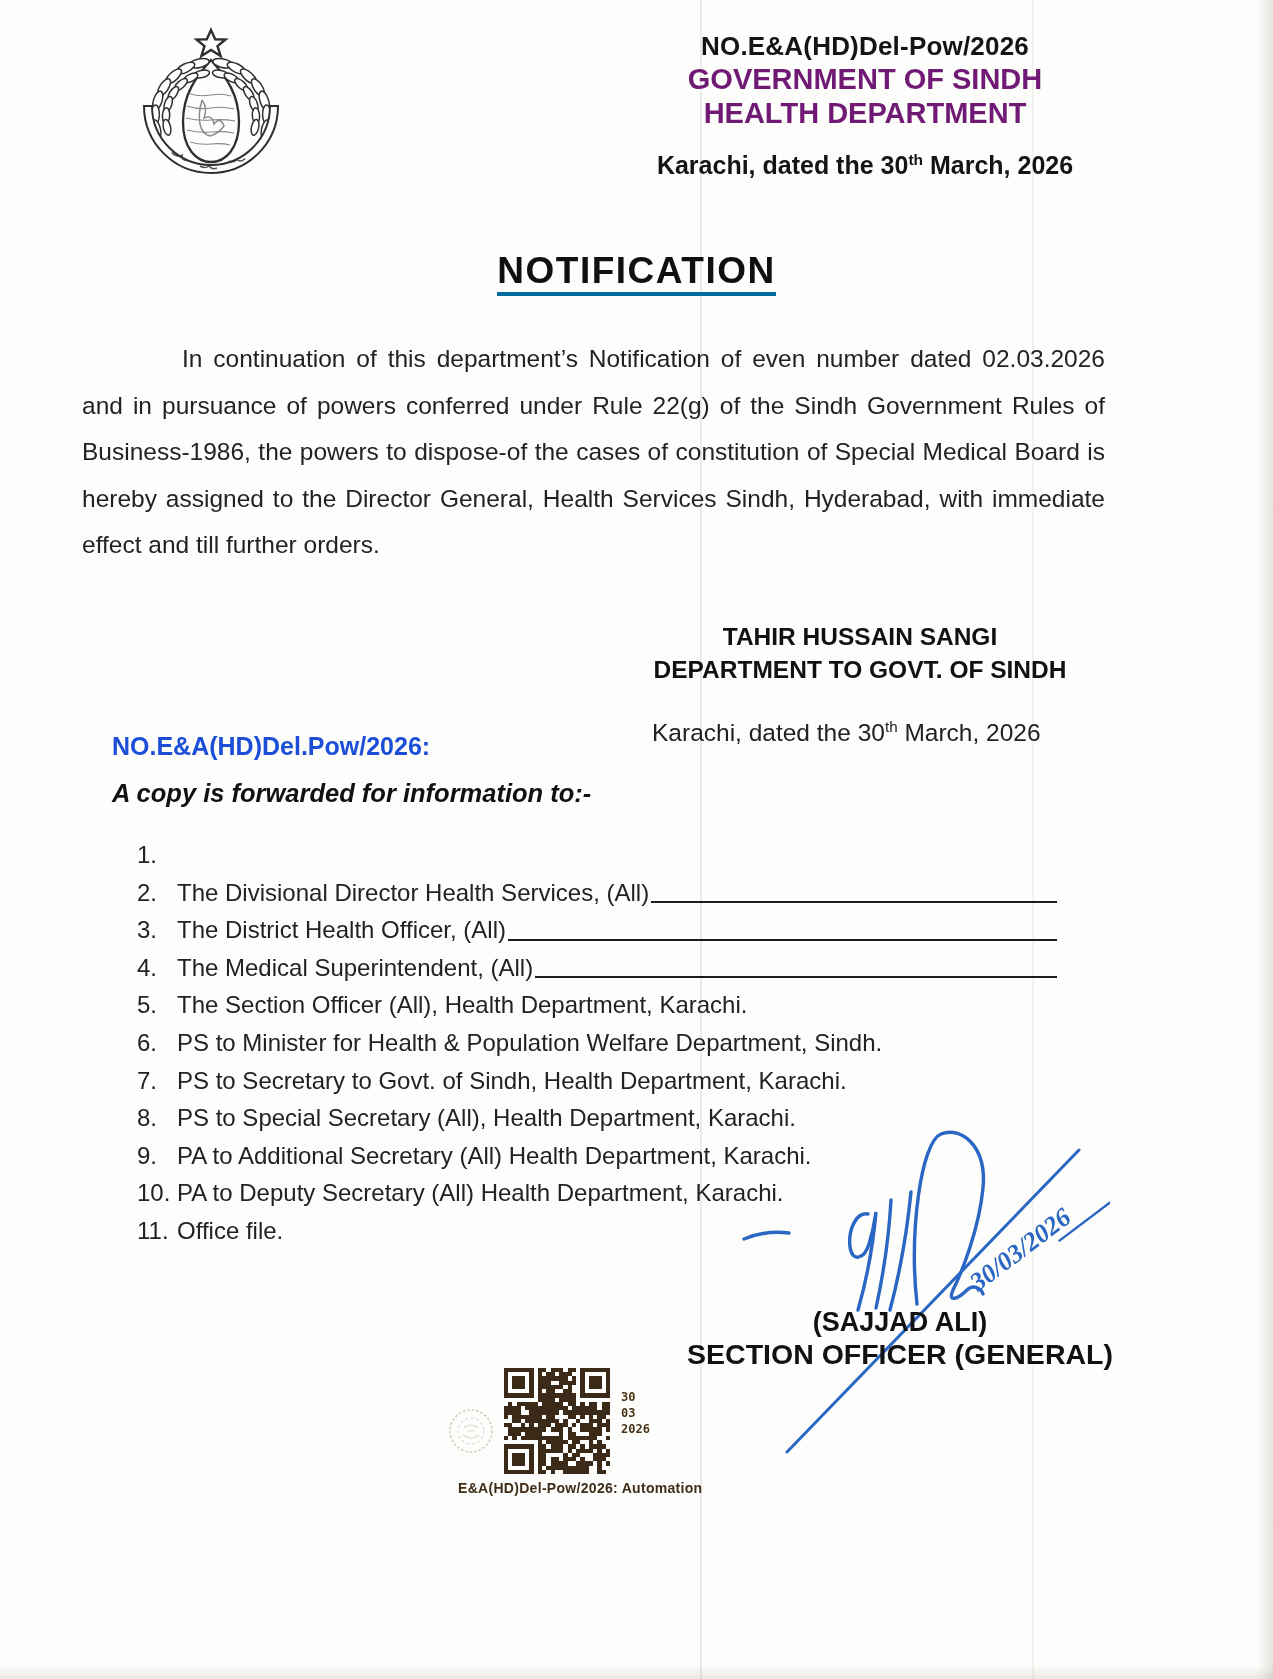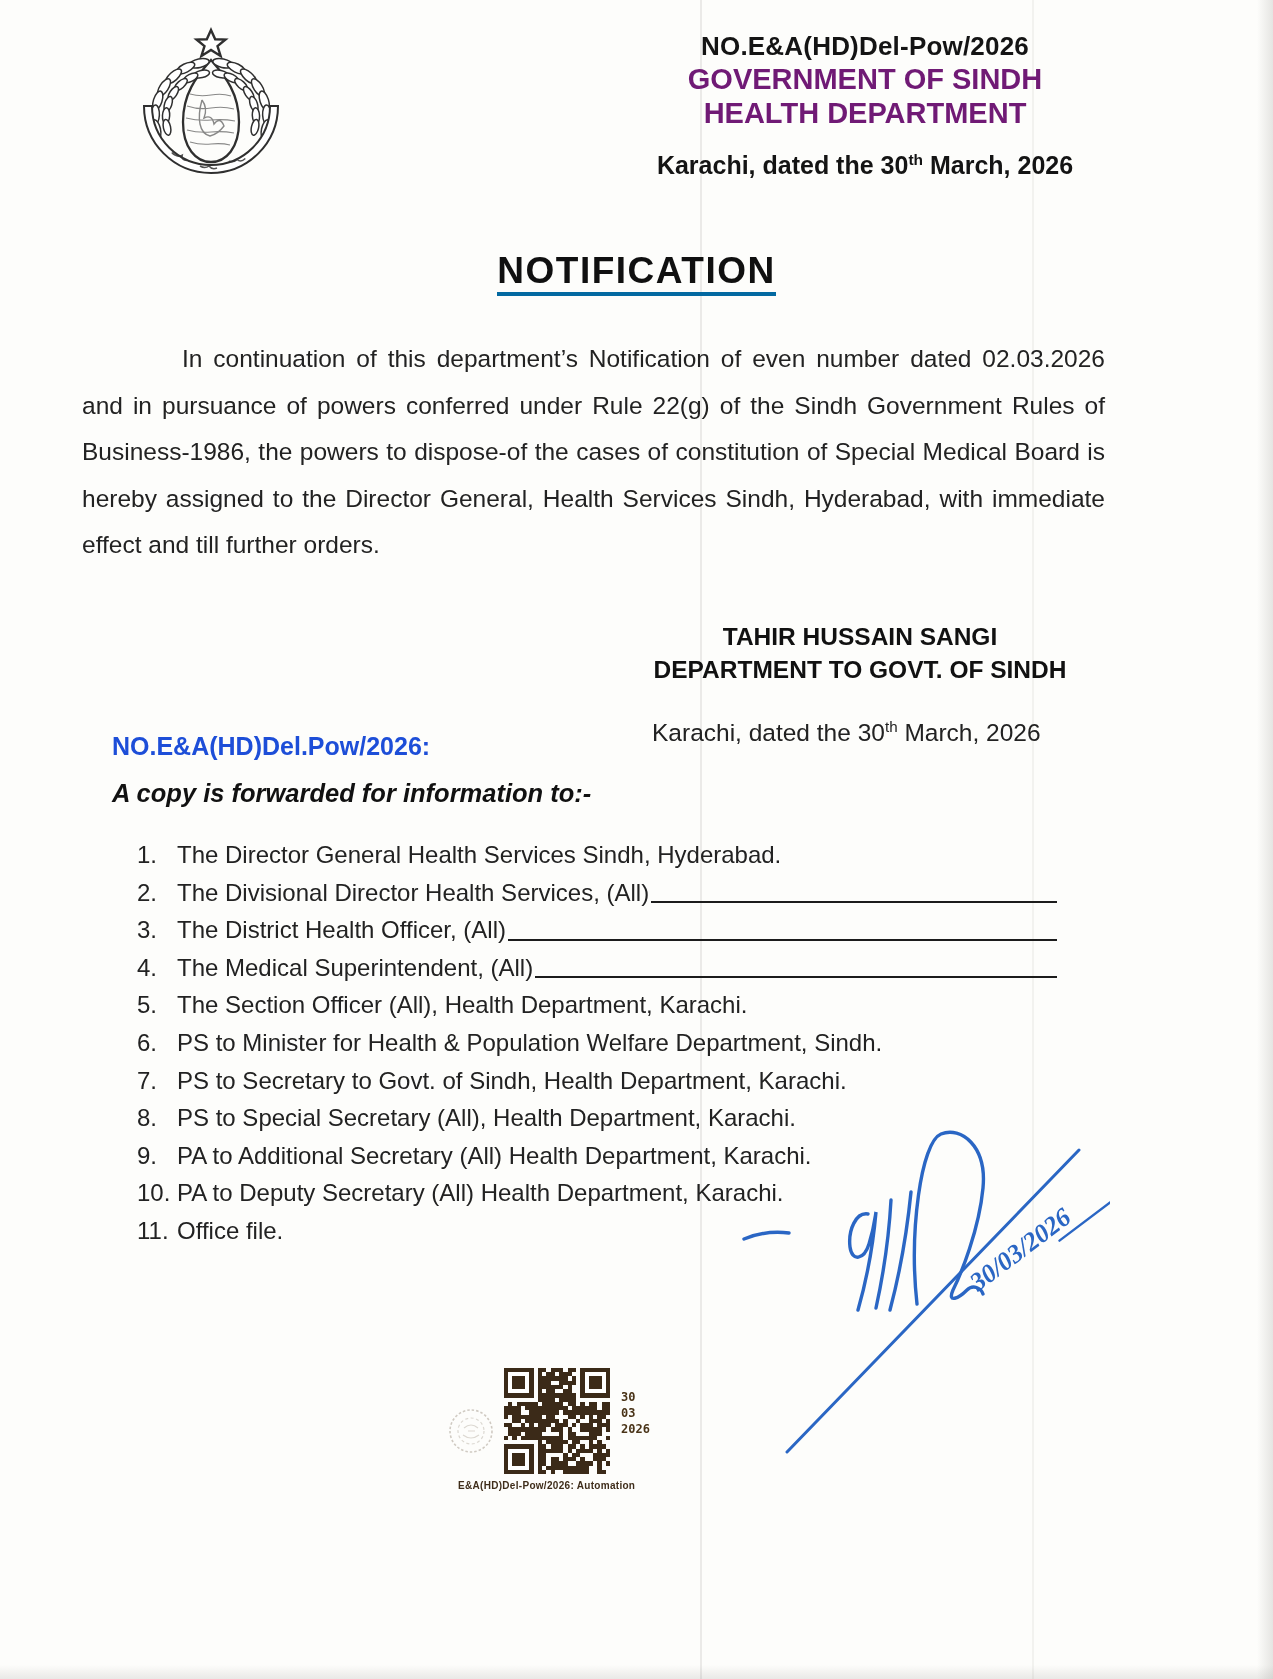--- a/index.html
+++ b/index.html
@@ -49,21 +49,21 @@
   
   .sig-svg{position:absolute;left:690px;top:1060px;}
   .sig-block{position:absolute;left:650px;top:1306px;width:500px;text-align:center;color:#111;}
   .sig-name{font-weight:bold;font-size:27px;line-height:32px;}
   .sig-title{font-weight:bold;font-size:28.5px;line-height:32px;}
   
   .qr{position:absolute;left:504px;top:1366px;}
   .qr-date{position:absolute;left:621px;top:1389px;font-family:"DejaVu Sans Mono",monospace;
     font-size:12px;line-height:16px;font-weight:bold;color:#4a3418;}
   .stamp{position:absolute;left:444px;top:1402px;opacity:.75;}
-  .qr-caption{position:absolute;left:447px;top:1480px;font-size:10px;font-weight:bold;
+  .qr-caption{position:absolute;left:447px;top:1480px;font-size:14px;font-weight:bold;
     letter-spacing:.3px;color:#3f2d1a;padding-left:11px;}
 </style>
 </head>
 <body>
 
 <div class="page">
 
   <div class="fold-line" style="left:700px"></div>
   <div class="fold-line" style="left:1032px;opacity:.6"></div>
   <div class="edge-right"></div>
@@ -145,21 +145,20 @@
   <div class="ref-row">
     <div class="ref-label">NO.E&amp;A(HD)Del.Pow/2026:</div>
     <div class="ref-date"><span>Karachi, dated the 30</span><sup>th</sup><span> March, 2026</span></div>
   </div>
 
   <div class="fwd-line">A copy is forwarded for information to:-</div>
 
   <div class="dist">
     <div class="dist-row">
       <span class="dist-no">1.</span>
-      <span class="dist-text">The Director General Health Services Sindh, Hyderabad.</span>
 
     </div>
 
     <div class="dist-row">
       <span class="dist-no">2.</span>
       <span class="dist-text">The Divisional Director Health Services, (All)</span>
       <span class="dist-fill"></span>
     </div>
 
     <div class="dist-row">
@@ -223,20 +222,24 @@
     <path d="M201 140 C199 176 193 216 186 248"></path>
     <path d="M221 132 C217 172 209 216 200 250"></path>
     <path d="M227 244 C219 172 231 82 251 74 C271 66 297 86 293 128 C289 170 271 214 263 230 C257 244 269 238 277 230 C283 224 291 228 293 234"></path>
     <path d="M389 90 L97 392" stroke-width="3"></path>
     <g transform="translate(288,232) rotate(-37)">
       <text x="0" y="0" font-family="Liberation Serif, serif" font-style="italic" font-weight="bold" font-size="26" fill="#2a66c4" stroke="none">30/03/2026</text>
       <line x1="96" y1="8" x2="164" y2="8" stroke-width="2.4"></line>
     </g>
   </svg>
 
+  <div class="sig-block">
+    <div class="sig-name">(SAJJAD ALI)</div>
+    <div class="sig-title">SECTION OFFICER (GENERAL)</div>
+  </div>
 
   <svg class="stamp" width="56" height="60" viewBox="0 0 56 60">
     <circle cx="27" cy="29" r="21" fill="none" stroke="#c1bab0" stroke-width="1.6" stroke-dasharray="2.5 2"></circle>
     <g stroke="#c6c0b6" stroke-width="1.2" fill="none" opacity=".8">
       <circle cx="27" cy="29" r="13" stroke-dasharray="3 2.5"></circle>
       <path d="M20 26 q7 -6 14 0 M19 33 q8 6 16 0 M24 29 h7"></path>
     </g>
   </svg>
 
   <svg class="qr" id="qr" width="106" height="110" viewBox="0 0 25 25" shape-rendering="crispEdges">

